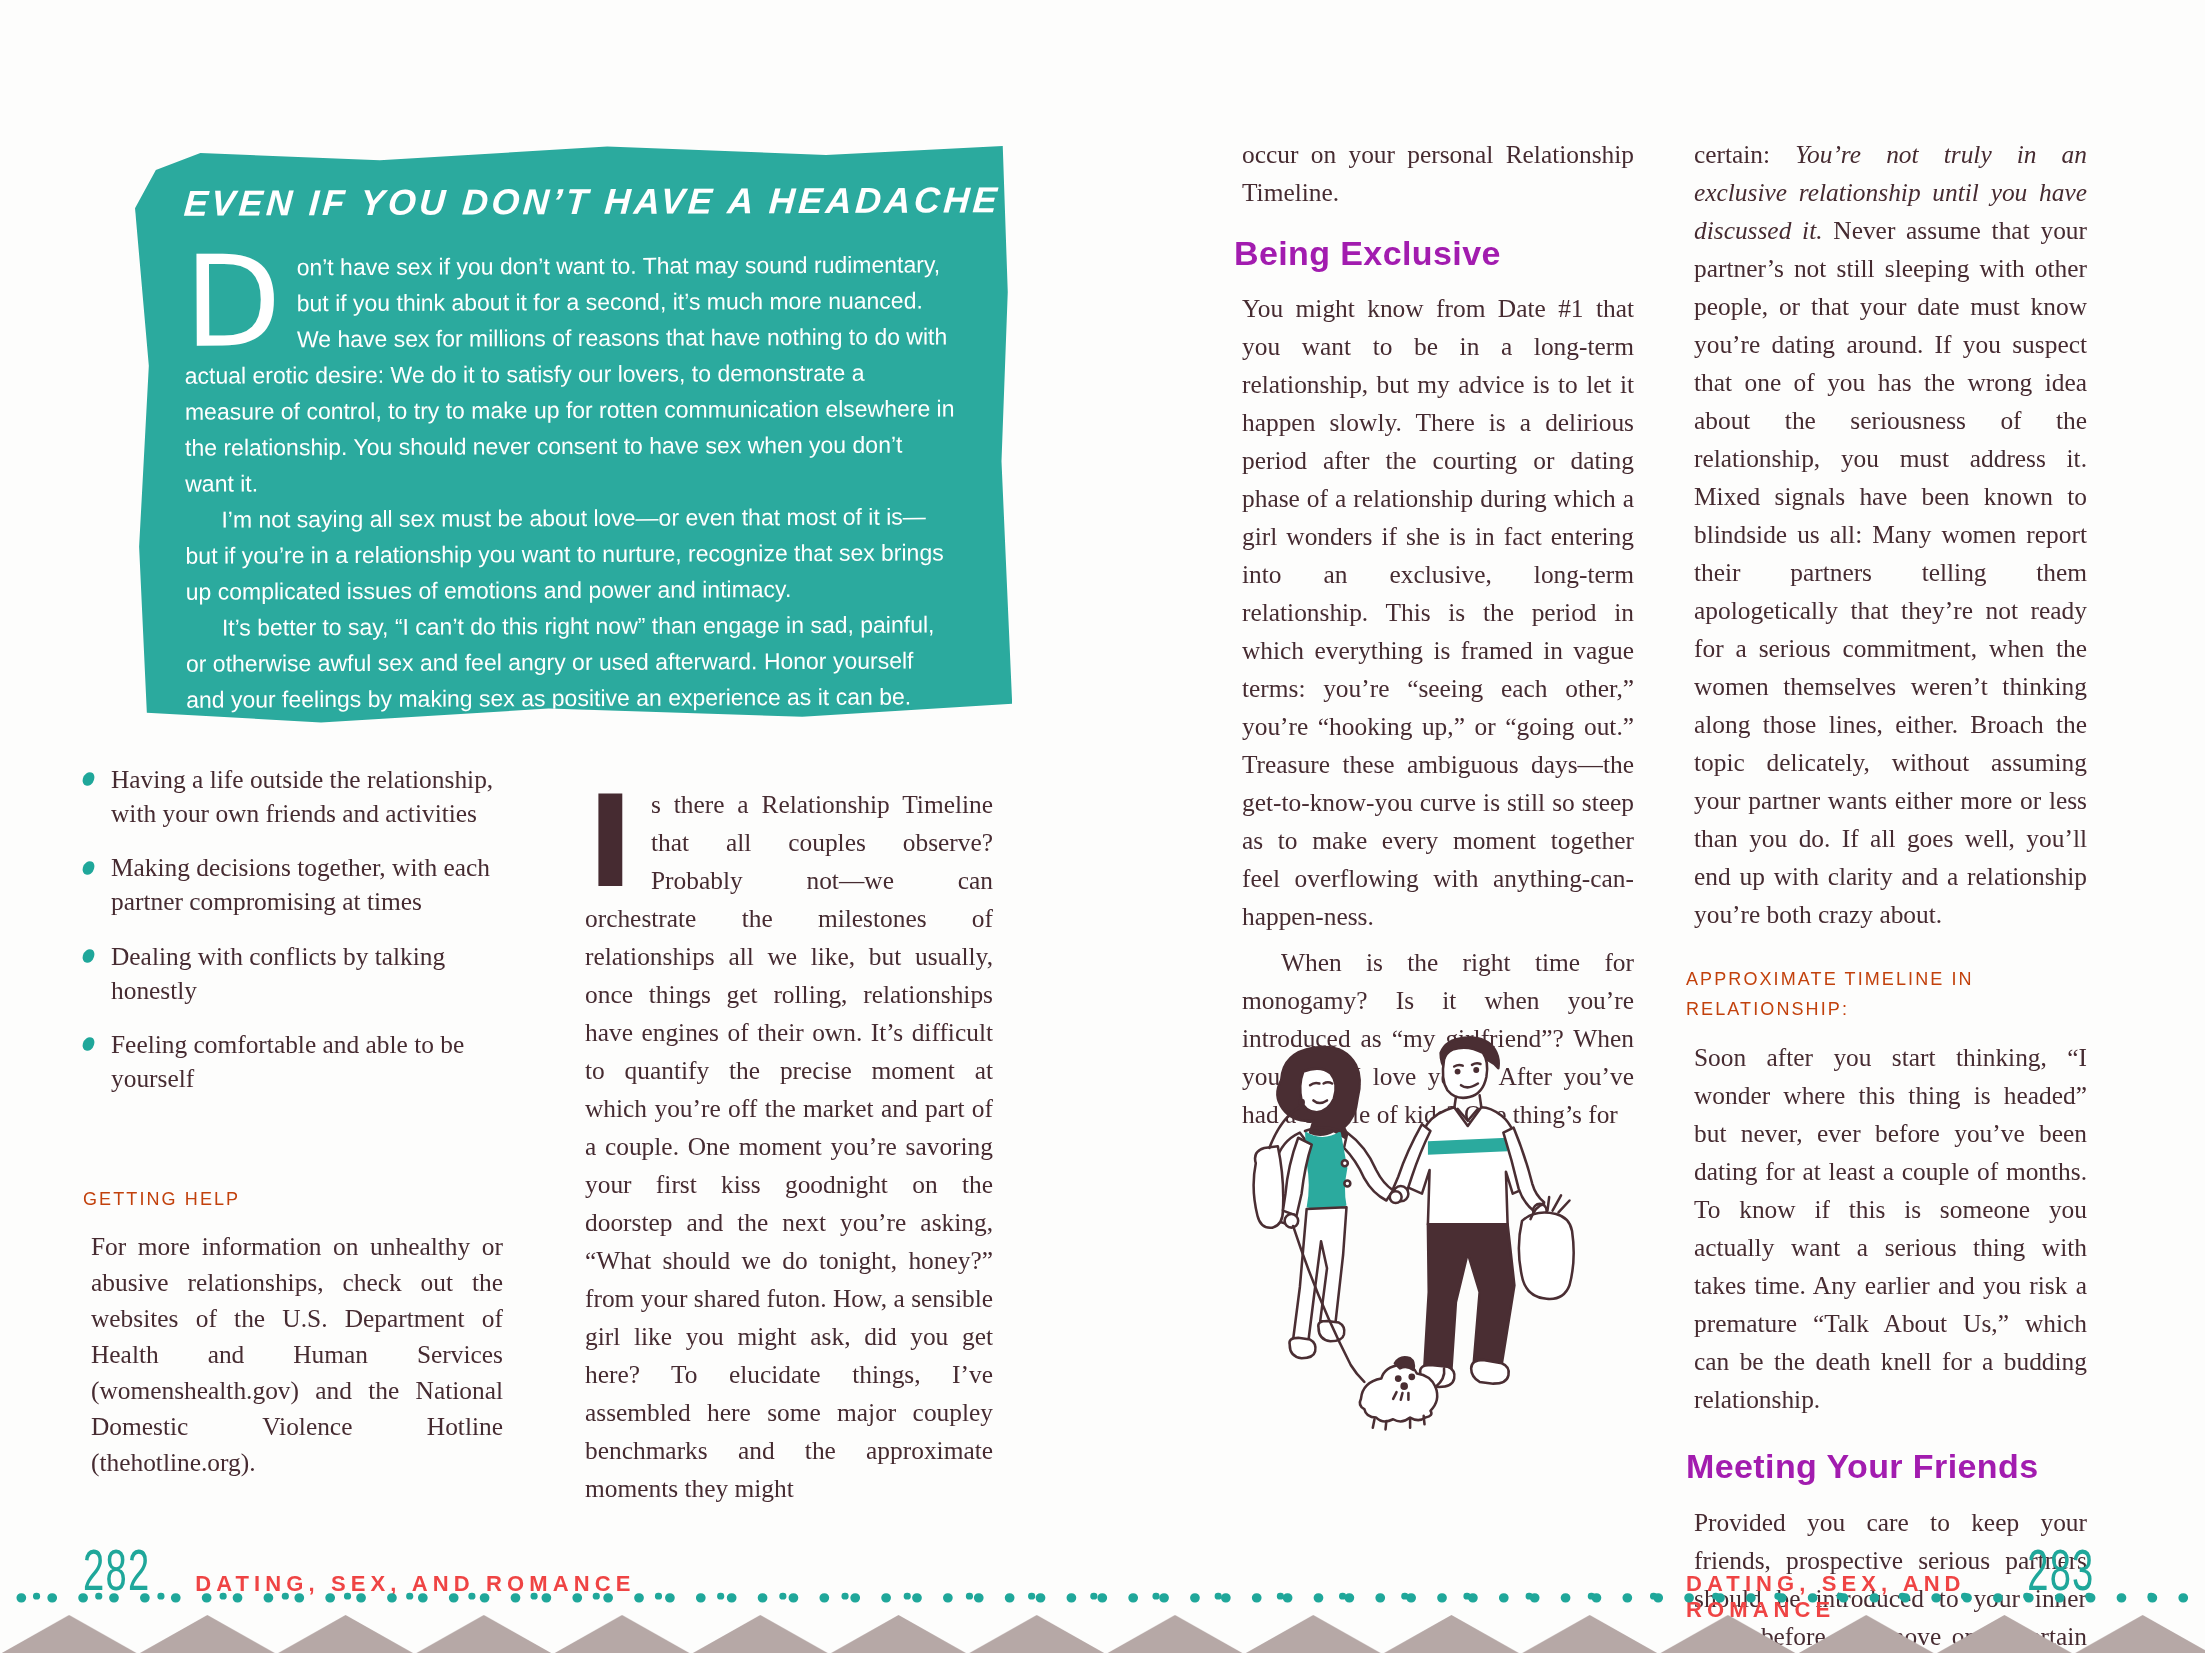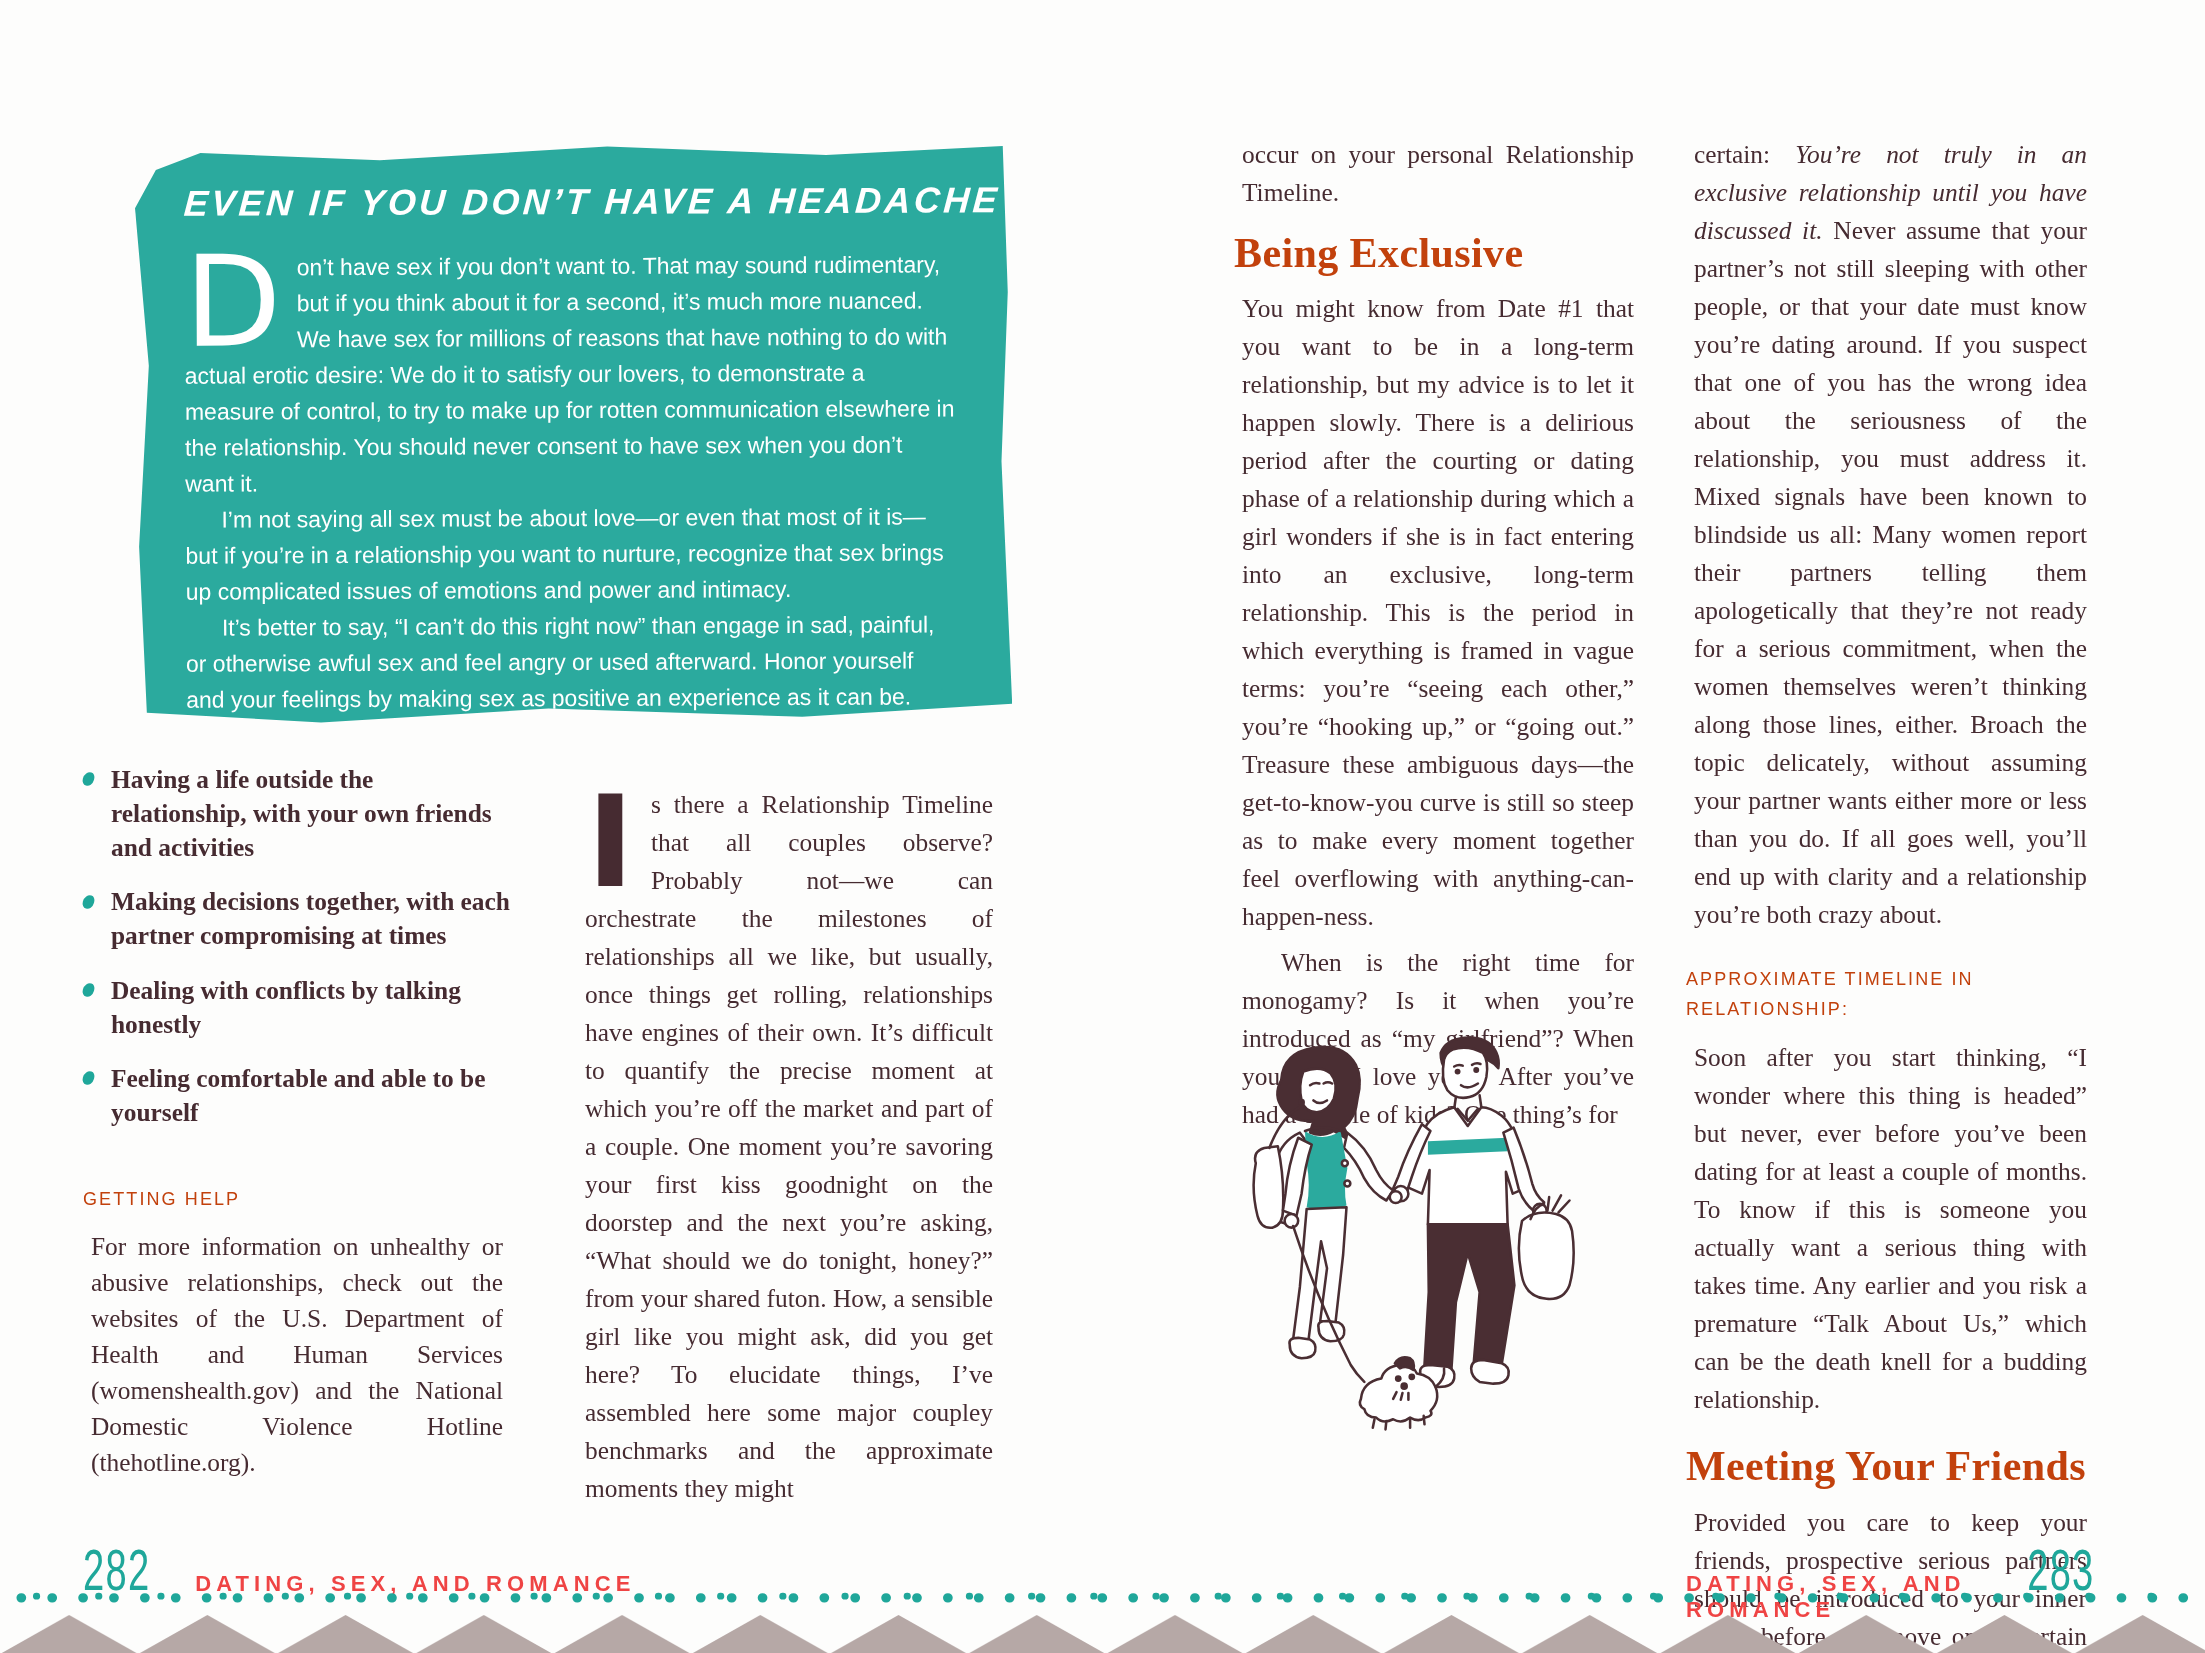--- a/index.html
+++ b/index.html
@@ -18,21 +18,21 @@
                  color:#ffffff;font-size:36px;letter-spacing:3.4px;text-align:center;
                  transform:skewX(-4deg);margin:0 0 25.4px 0;white-space:nowrap;}
   .callout-body{color:#ffffff;font-family:"Liberation Sans",sans-serif;font-size:23px;
                 line-height:36px;text-align:left;}
   .callout-body p{margin:0;}
   .callout-body p.ind{text-indent:36px;}
   .dropcap-d{float:left;font-family:"DejaVu Sans",sans-serif;font-weight:400;font-size:126px;
              line-height:95px;padding:5.1px 15.3px 0 0;color:#ffffff;}
 
   
-  .bullet-col{left:83px;top:762px;width:428px;font-weight:bold;}
+  .bullet-col{left:83px;top:762px;width:428px;}
   .bullet-item{display:flex;gap:17px;margin-bottom:20.4px;font-size:25.4px;line-height:34px;}
   .bullet-dot{flex:none;width:11px;height:13.6px;margin-top:10.2px;background:#1fa79a;
               border-radius:60% 40% 55% 45%;transform:rotate(16deg);}
 
   .getting-help{left:83px;top:1184px;width:428px;}
   .small-head{font-family:"Liberation Sans",sans-serif;font-weight:normal;color:#c2410c;
               font-size:18px;letter-spacing:2.1px;line-height:30.5px;margin:0 0 13.6px 0;}
   .just{text-align:justify;}
   .body-text{font-size:25.4px;line-height:36px;margin:8px;}
 
@@ -51,22 +51,22 @@
             font-weight:400;letter-spacing:1.7px;transform:scaleX(0.72) scaleY(1.08);
             transform-origin:left bottom;}
   .footer-right .page-num{transform-origin:right bottom;}
   .running-title{font-family:"Liberation Sans",sans-serif;font-weight:bold;color:#ef4444;
                  font-size:22px;letter-spacing:5.1px;}
 
   
   .col1{left:1234px;top:127px;width:408px;}
   .col2{left:1686px;top:127px;width:409px;}
   .col1 .body-text,.col2 .body-text{line-height:38px;}
-  .section-head{font-family:Liberation Serif, serif;font-weight:bold;color:#c2410c;
-                font-size:42px;line-height:46px;margin:18.7px 0 13.6px 0;letter-spacing:0.4px;}
+  .section-head{font-family:Liberation Sans, sans-serif;font-weight:bold;color:#a21caf;
+                font-size:34px;line-height:46px;margin:18.7px 0 13.6px 0;letter-spacing:0.4px;}
   .indent{text-indent:39px;}
   .lead em{font-style:italic;}
   .approx-head{margin-top:30.5px;}
   .mt14{margin-top:12px;}
   .mt30{margin-top:25.4px;}
 
   
   .illo{left:1232px;top:1036px;}
   .illo path,.illo line,.illo circle{stroke:#4a2e33;stroke-width:3;fill:none;
        stroke-linecap:round;stroke-linejoin:round;}

